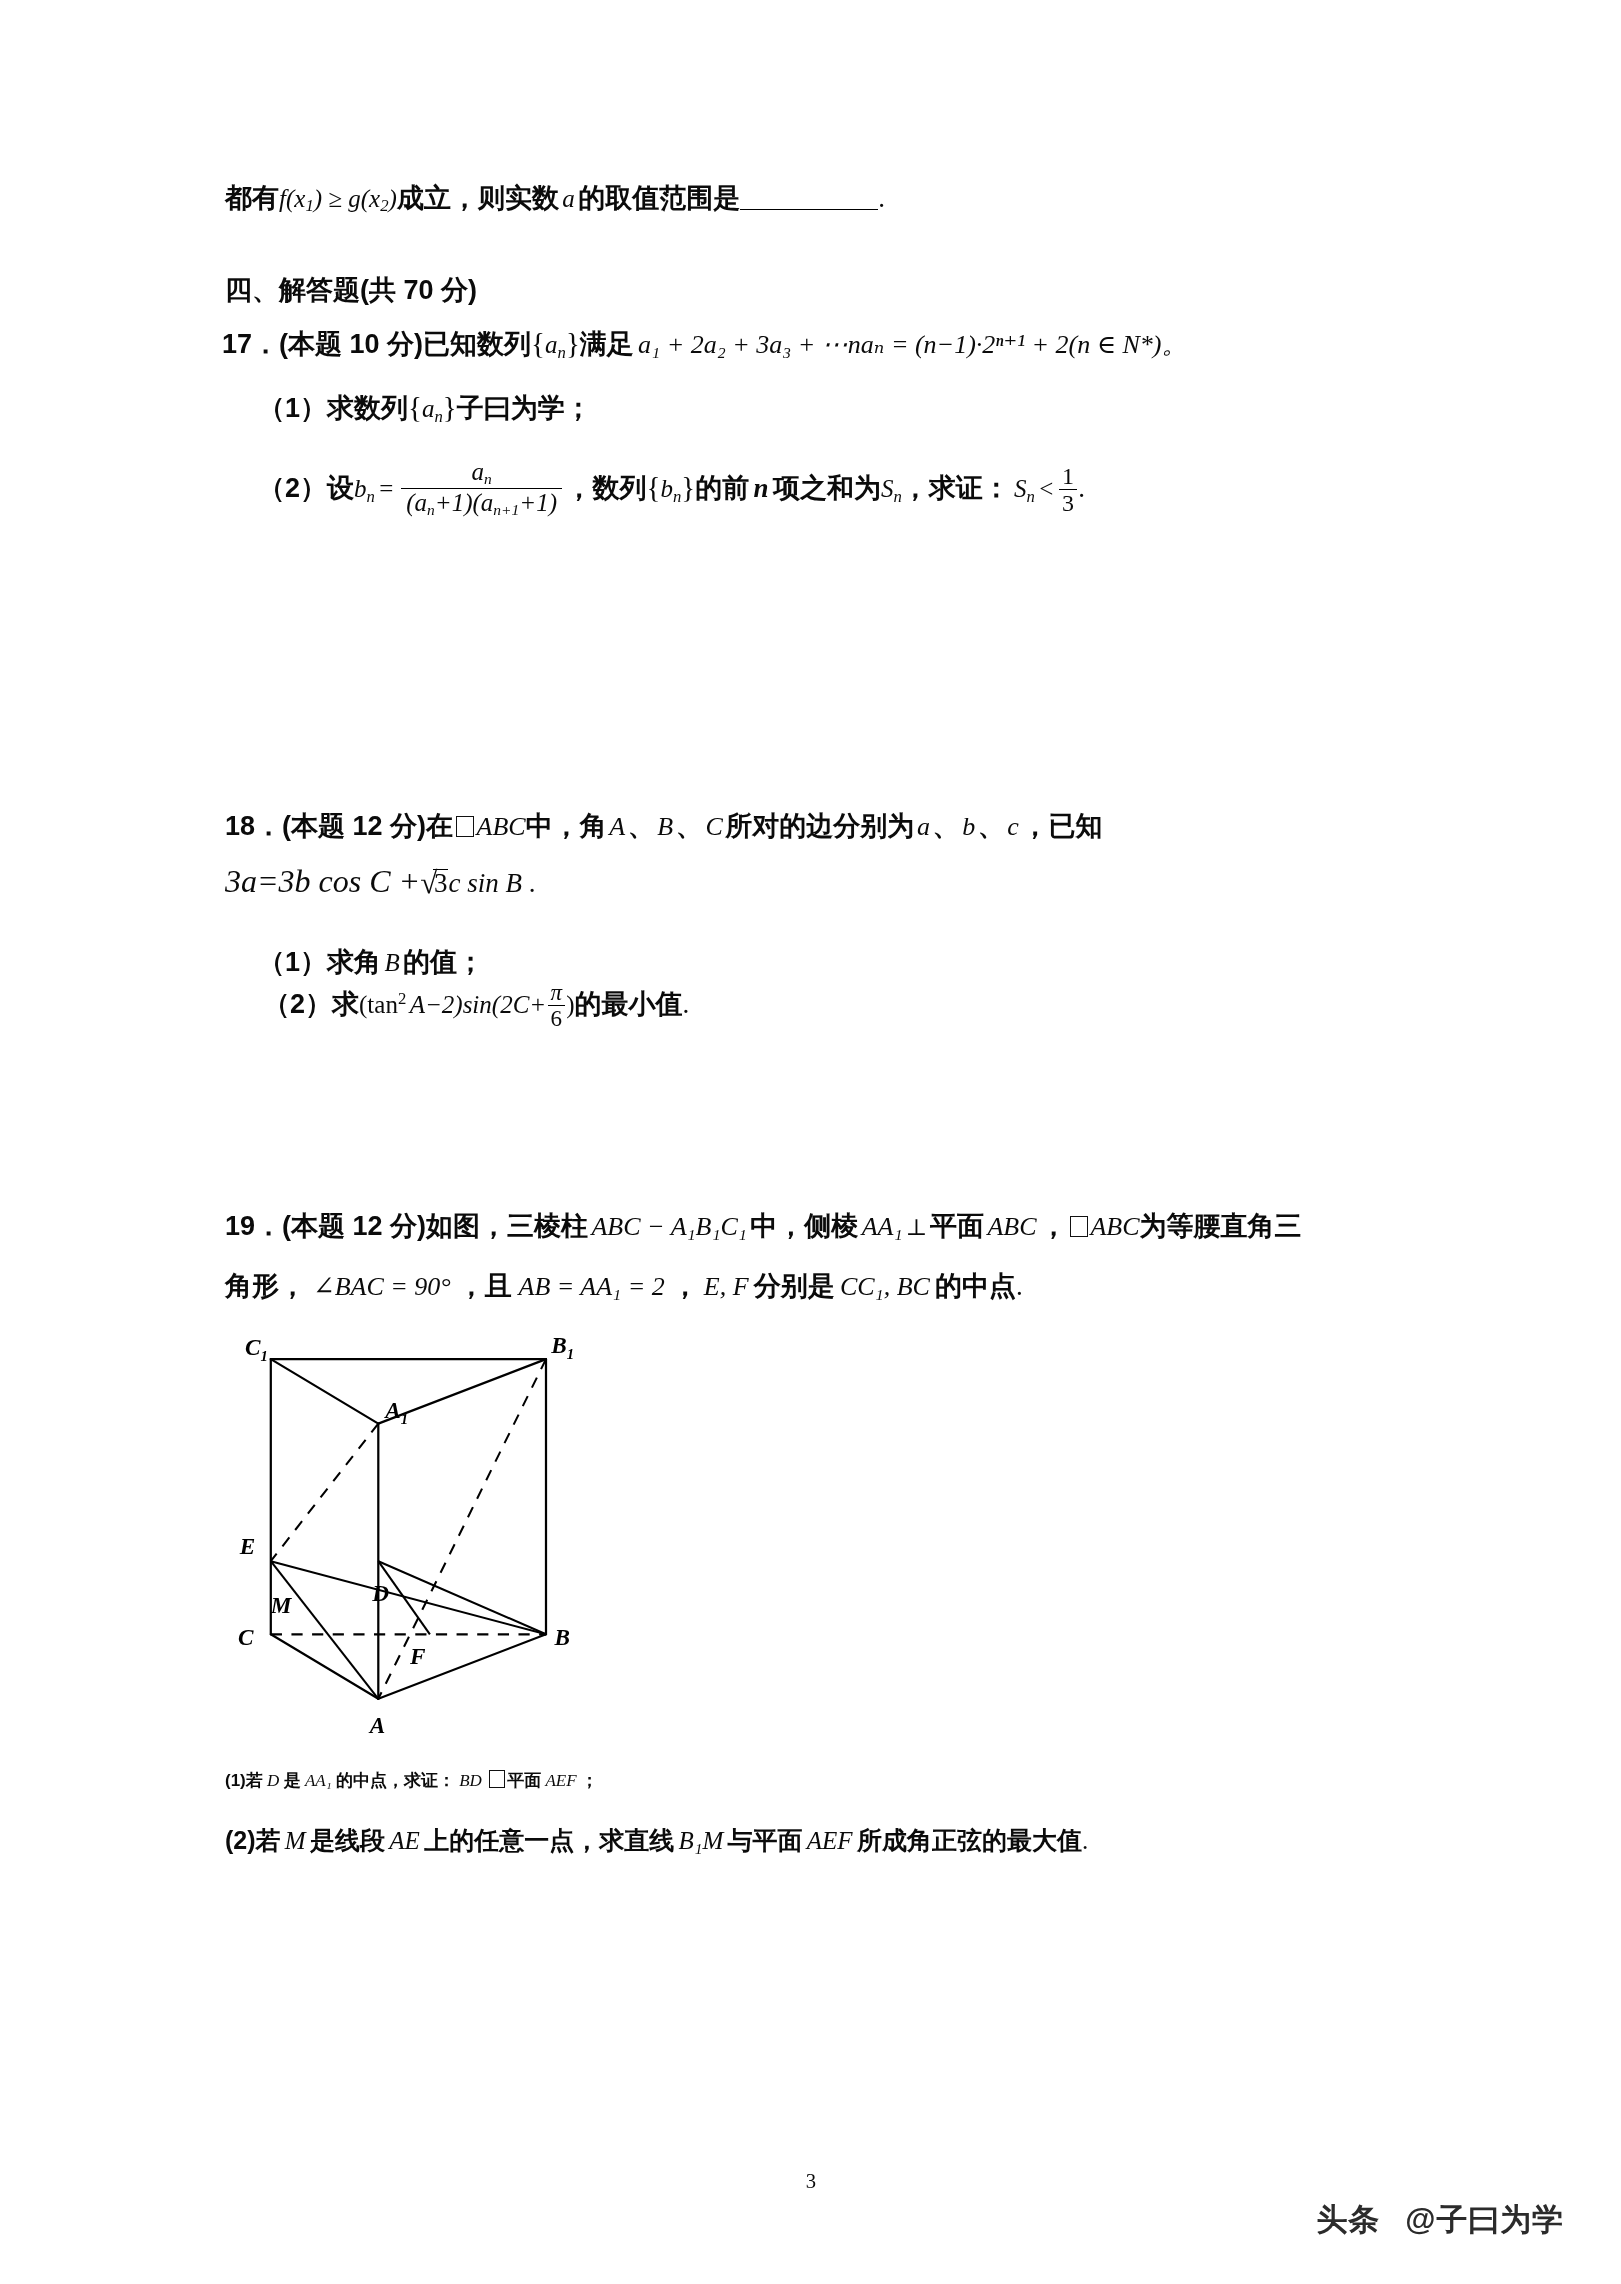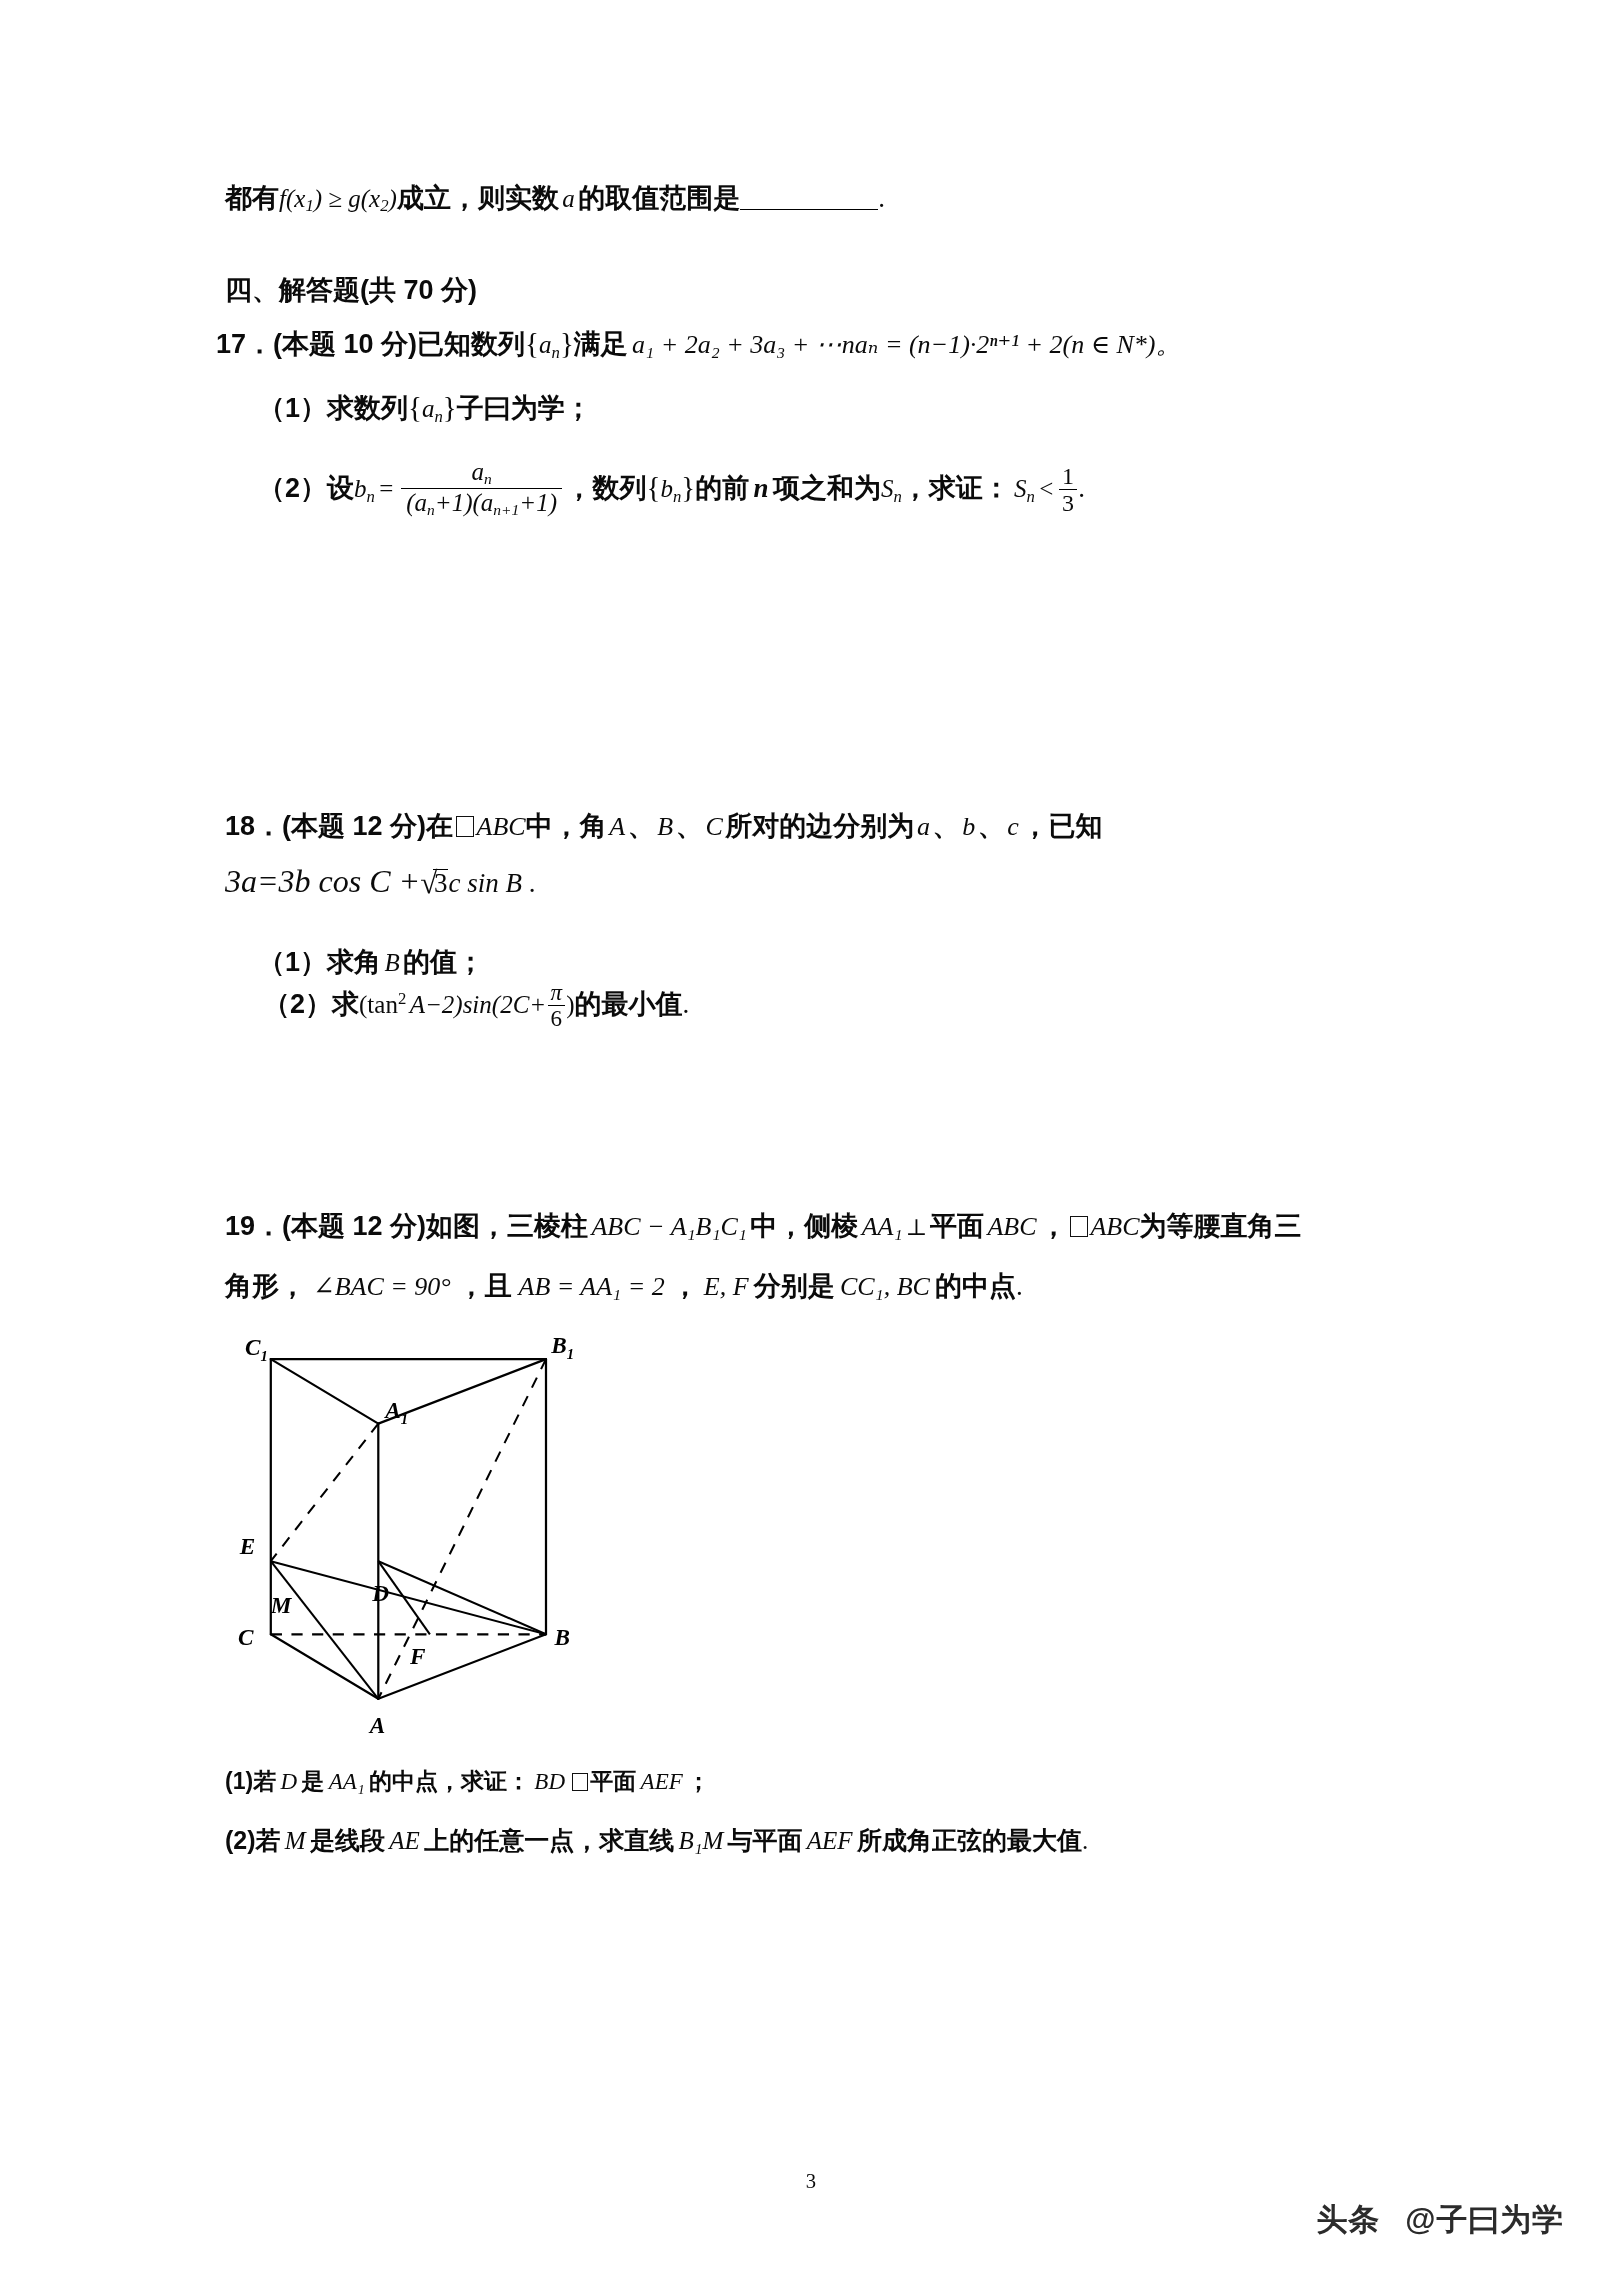--- a/index.html
+++ b/index.html
@@ -87,21 +87,21 @@
 <body>
 
 <div class="page">
 
   <div class="line" style="left:225px;top:182px;font-size:27px;">
     <span class="cn">都有</span><span class="mi" style="font-size:25px;">f(x</span><span class="sub">1</span><span class="mi" style="font-size:25px;">) ≥ g(x</span><span class="sub">2</span><span class="mi" style="font-size:25px;">)</span><span class="cn">成立，则实数</span><span class="mi" style="font-size:25px;padding:0 3.4px;">a</span><span class="cn">的取值范围是</span><span class="blank"></span><span class="mr">.</span>
   </div>
 
   <div class="line cn" style="left:225px;top:277px;font-size:27px;">四、解答题(共 70 分)</div>
 
-  <div class="line" style="left:216px;top:329px;font-size:27px;">
+  <div class="line" style="left:222px;top:329px;font-size:27px;">
     <span class="cn">17．</span><span class="cn">(本题 10 分)</span><span class="cn">已知数列</span><span class="mr" style="font-size:29px;">{</span><span class="mi" style="font-size:25px;">a</span><span class="sub">n</span><span class="mr" style="font-size:29px;">}</span><span class="cn">满足</span><span class="mi" style="font-size:26px;padding-left:4.3px;">a₁ + 2a₂ + 3a₃ + ⋯naₙ = (n−1)·2ⁿ⁺¹ + 2(n ∈ N*)。</span>
   </div>
 
   <div class="line" style="left:258px;top:393px;font-size:27px;">
     <span class="cn">（1）</span><span class="cn">求数列</span><span class="mr" style="font-size:29px;">{</span><span class="mi" style="font-size:25px;">a</span><span class="sub">n</span><span class="mr" style="font-size:29px;">}</span><span class="cn">子曰为学；</span>
   </div>
 
   <div class="line" style="left:258px;top:460px;font-size:27px;">
     <span class="cn">（2）</span><span class="cn">设</span><span class="mi" style="font-size:25px;">b</span><span class="sub">n</span><span class="mr" style="padding:0 4.3px;font-size:25px;">=</span><span class="frac" style="font-size:25px;"><span class="num"><span class="mi">a</span><span class="sub">n</span></span><span class="den"><span class="mi">(a</span><span class="sub">n</span><span class="mi">+1)(a</span><span class="sub">n+1</span><span class="mi">+1)</span></span></span><span class="cn">，数列</span><span class="mr" style="font-size:29px;">{</span><span class="mi" style="font-size:25px;">b</span><span class="sub">n</span><span class="mr" style="font-size:29px;">}</span><span class="cn">的前</span><span class="cn mi" style="padding:0 4.3px;">n</span><span class="cn">项之和为</span><span class="mi" style="font-size:25px;">S</span><span class="sub">n</span><span class="cn">，求证：</span><span class="mi" style="font-size:25px;padding-left:4.3px;">S</span><span class="sub">n</span><span class="mr" style="padding:0 4.3px;font-size:25px;">&lt;</span><span class="sfrac" style="font-size:24px;"><span class="num mr">1</span><span class="den mr">3</span></span><span class="mr">.</span>
   </div>
@@ -169,21 +169,21 @@
       <text class="fl" x="178" y="316">D</text>
       <text class="fl" x="22" y="368">C</text>
       <text class="fl" x="222" y="390">F</text>
       <text class="fl" x="390" y="368">B</text>
       <text class="fl" x="175" y="470">A</text>
 
       <circle cx="92" cy="312" r="0" fill="#000"></circle>
     </svg>
   </div>
 
-  <div class="line" style="left:225px;top:1770px;font-size:23px;">
+  <div class="line" style="left:225px;top:1770px;font-size:17px;">
     <span class="cn">(1)</span><span class="cn">若</span><span class="mi" style="padding:0 4.3px;">D</span><span class="cn">是</span><span class="mi" style="padding:0 4.3px;">AA₁</span><span class="cn">的中点，求证：</span><span class="mi" style="padding:0 4.3px;">BD</span><span class="tofu" style="width:13.8px;height:15.5px;"></span><span class="cn">平面</span><span class="mi" style="padding:0 4.3px;">AEF</span><span class="cn">；</span>
   </div>
 
   <div class="line" style="left:225px;top:1828px;font-size:25px;">
     <span class="cn">(2)</span><span class="cn">若</span><span class="mi" style="padding:0 4.3px;">M</span><span class="cn">是线段</span><span class="mi" style="padding:0 4.3px;">AE</span><span class="cn">上的任意一点，求直线</span><span class="mi" style="padding:0 4.3px;">B₁M</span><span class="cn">与平面</span><span class="mi" style="padding:0 4.3px;">AEF</span><span class="cn">所成角正弦的最大值</span><span class="mr">.</span>
   </div>
 
 
   <div id="pagenum">3</div>
 

